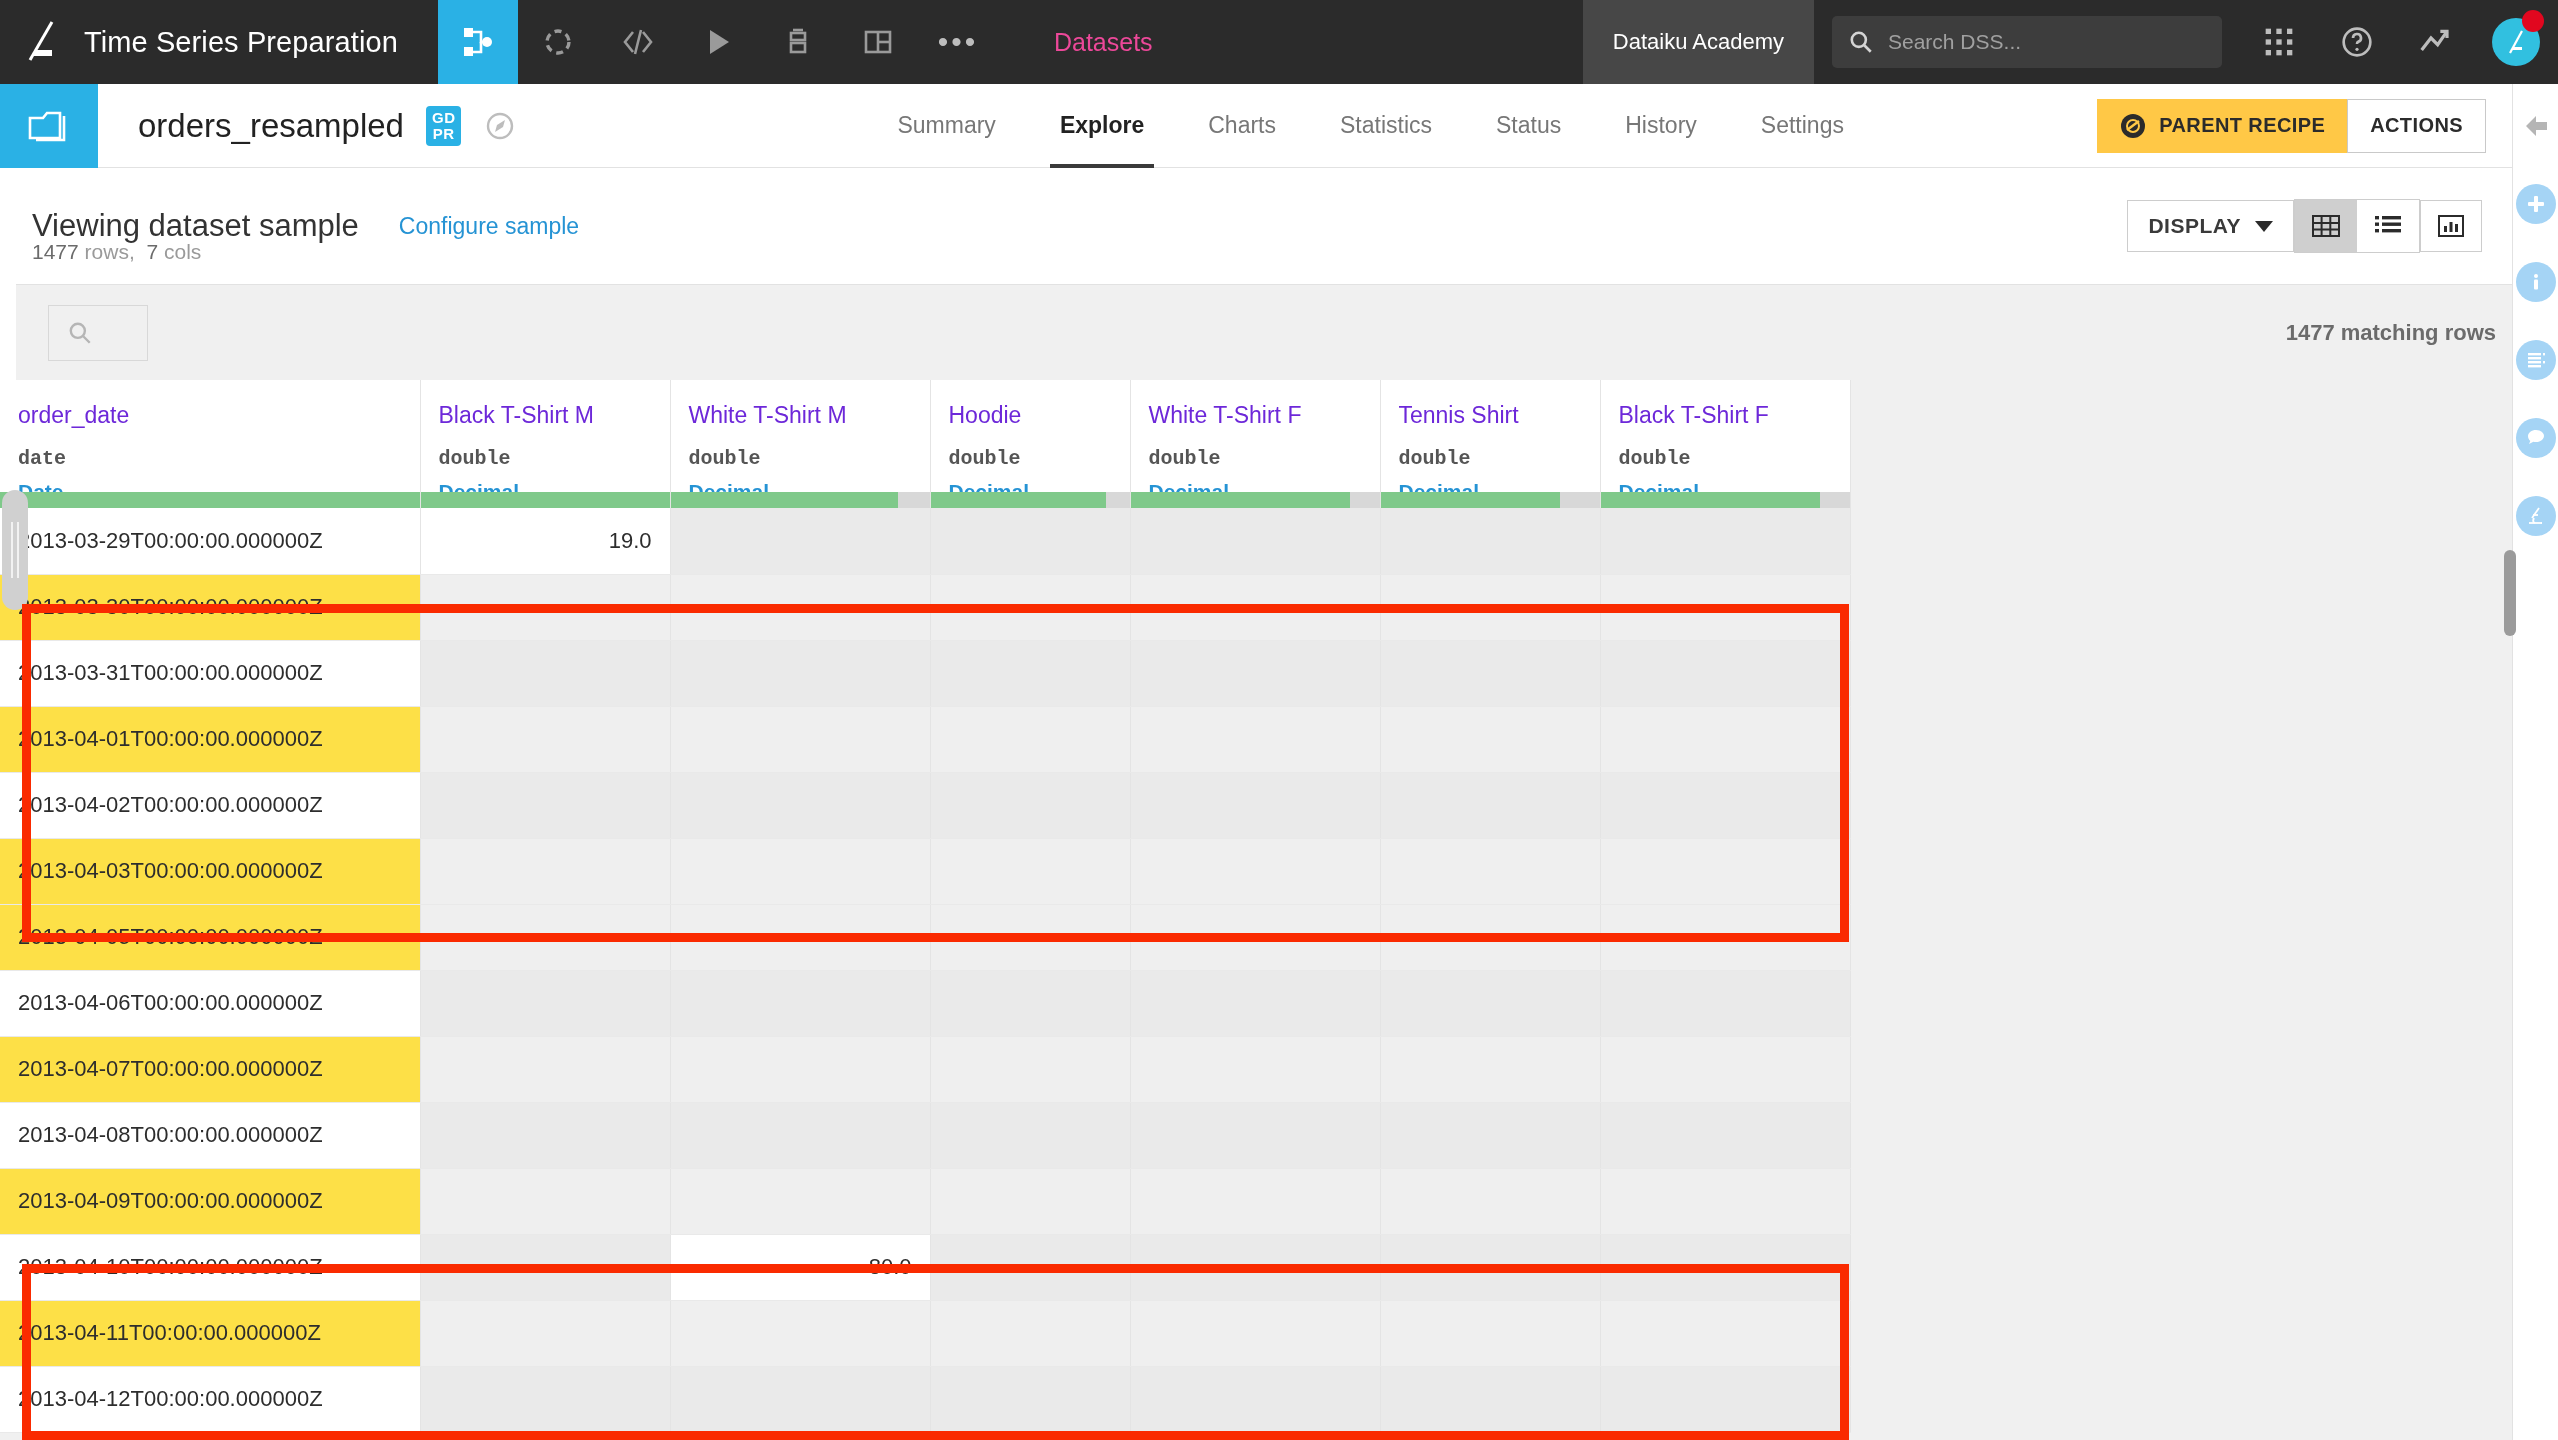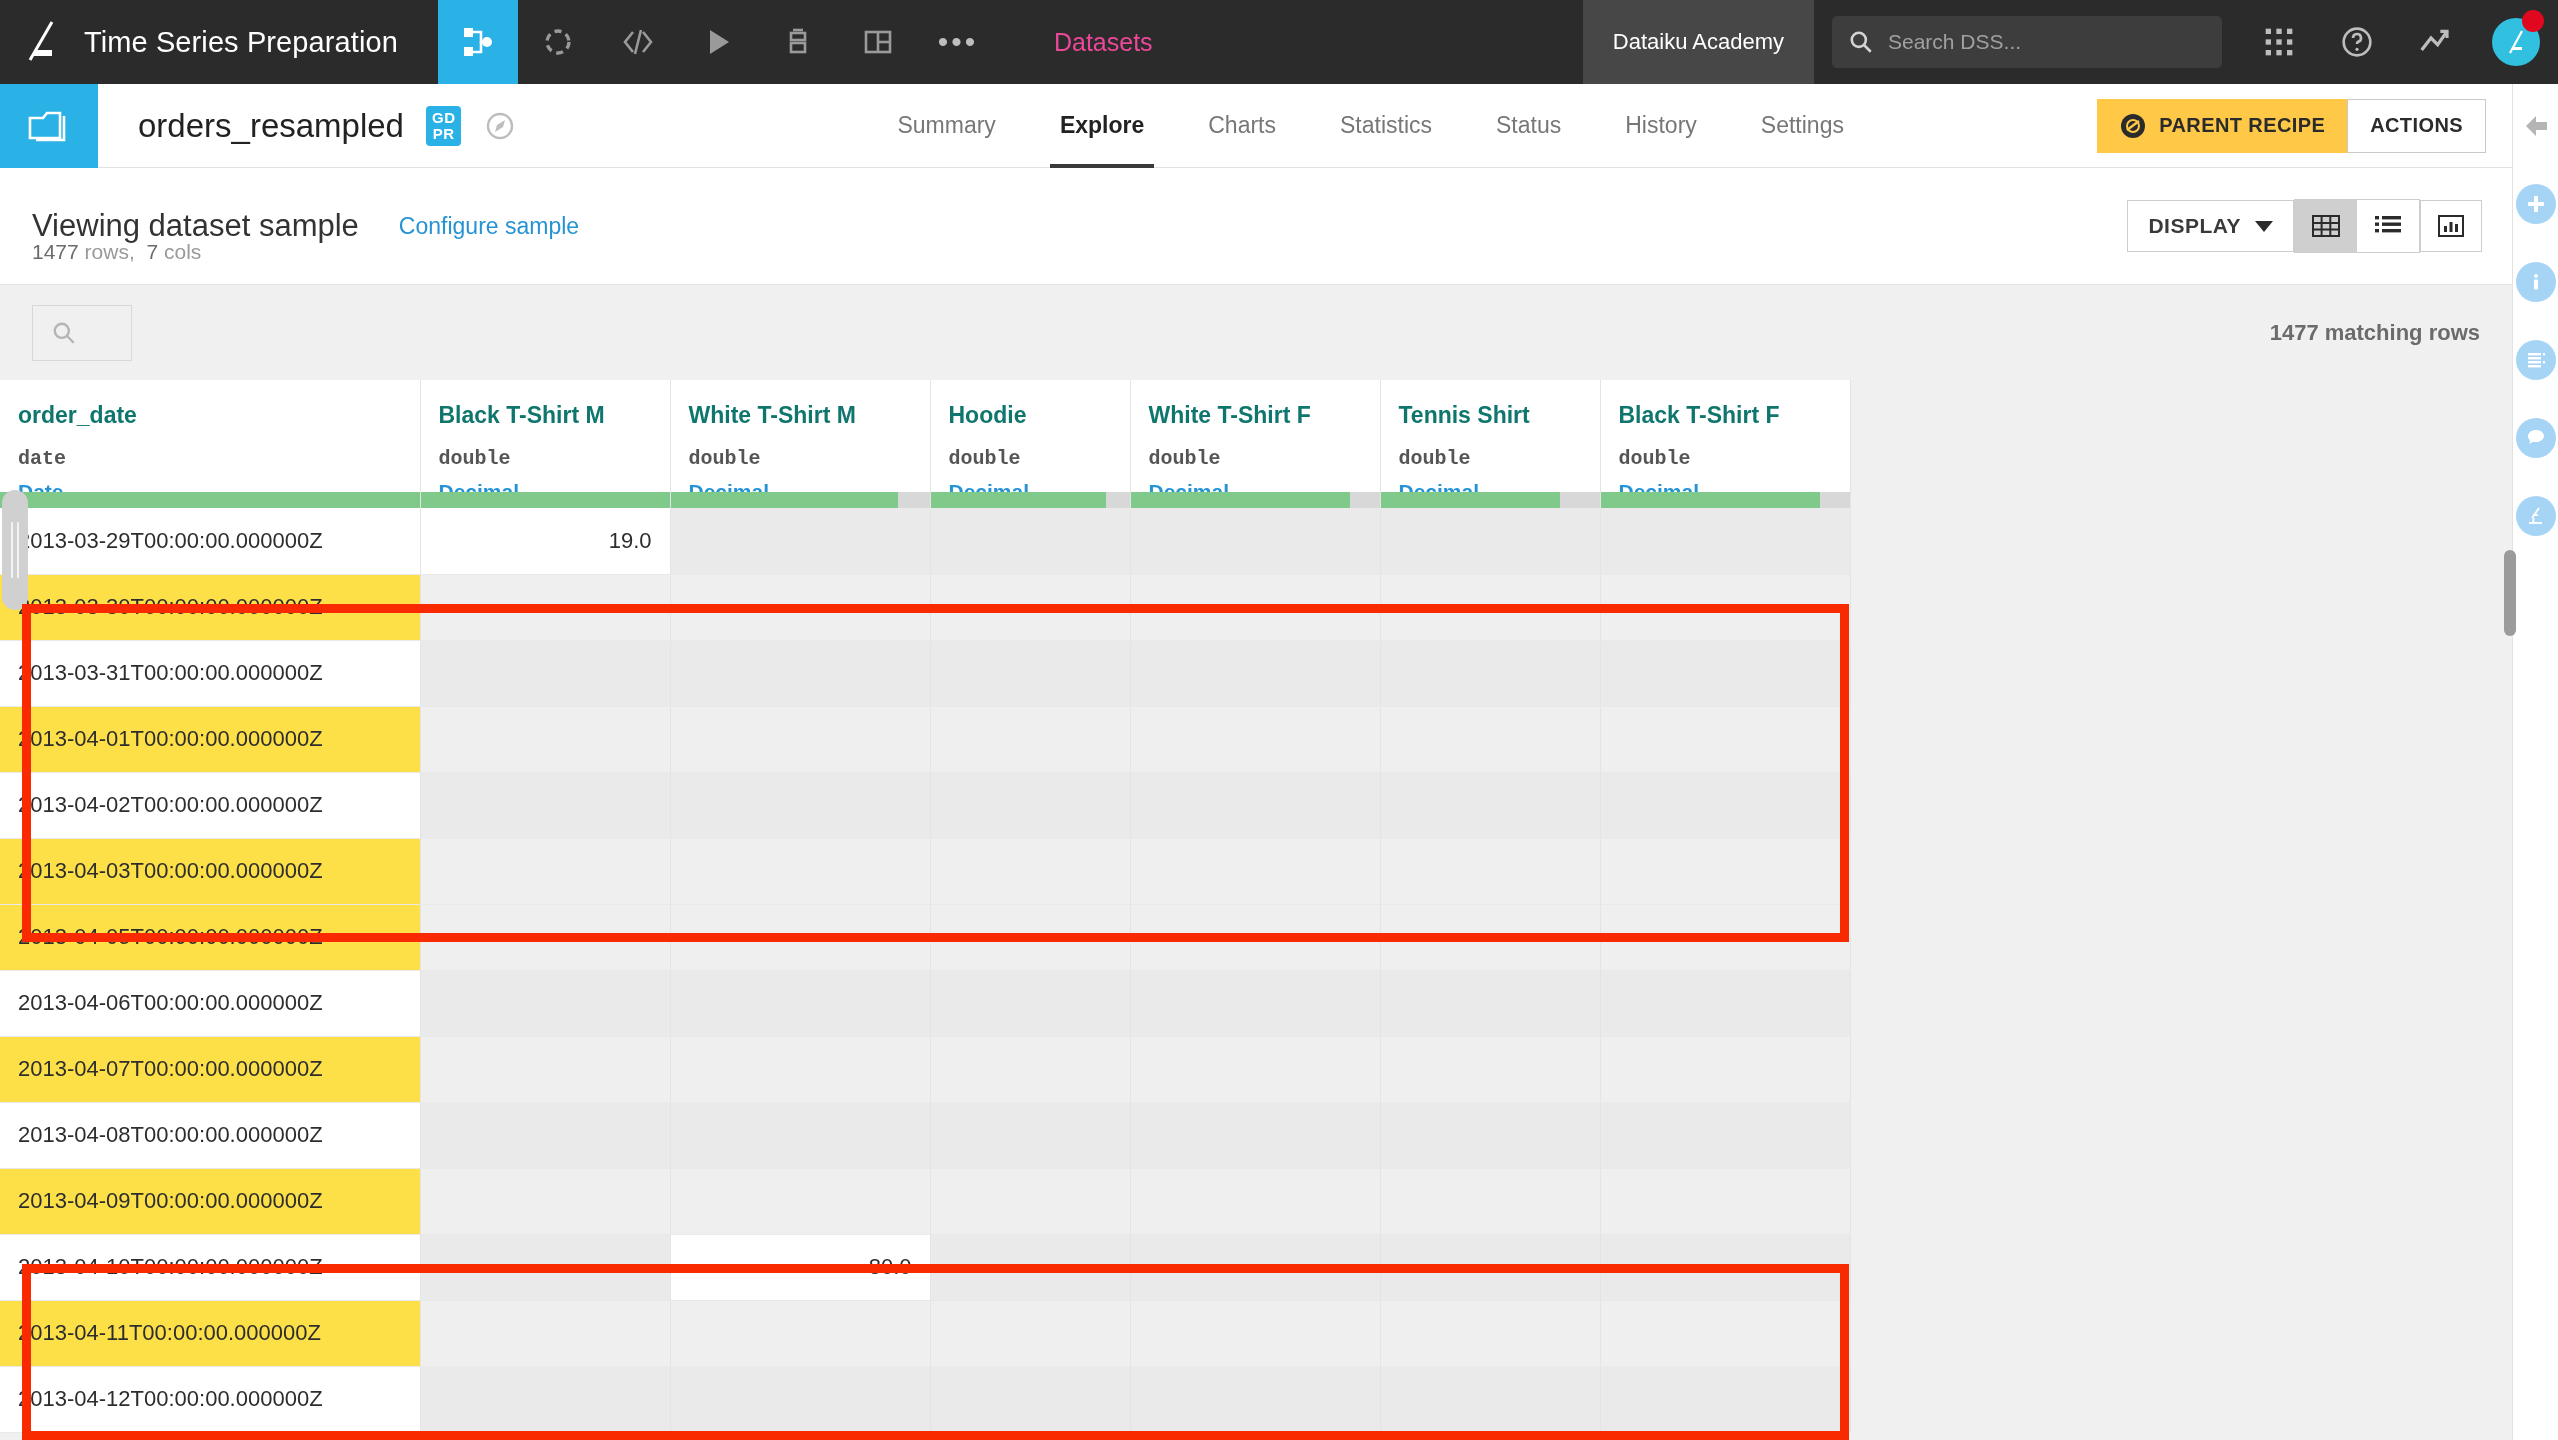--- a/index.html
+++ b/index.html
@@ -139,21 +139,21 @@
   .seg.active { background: #cfcfcf; }
   .seg svg { width: 30px; height: 26px; }
   .btn-chart-toggle {
     border: 1px solid #cdcdcd; width: 62px; height: 52px;
     display: flex; align-items: center; justify-content: center; background: #fff;
   }
   .btn-chart-toggle svg { width: 30px; height: 26px; }
 
   
   .filterbar {
-    position: absolute; top: 284px; left: 0; width: 2512px; height: 96px;
+    position: absolute; top: 284px; left: 16px; width: 2512px; height: 96px;
     background: #f0f0f0; border-top: 1px solid #e2e2e2;
     display: flex; align-items: center; padding: 0 32px;
   }
   .cell-search {
     width: 100px; height: 56px; border: 1px solid #d8d8d8; background: #f0f0f0;
     display: flex; align-items: center; padding-left: 18px;
   }
   .cell-search svg { width: 26px; height: 26px; color: #b5b5b5; }
   .matching-rows {
     margin-left: auto; font-size: 22px; font-weight: 700; color: #6b6b6b;
@@ -167,21 +167,21 @@
   table.grid { border-collapse: collapse; table-layout: fixed; background: #fff; }
   table.grid th, table.grid td {
     border-right: 1px solid #e4e4e4;
     font-size: 22px; color: #2d2d2d;
   }
   .hdr-cell {
     background: #fff; vertical-align: top; text-align: left;
     padding: 22px 18px 0 18px; height: 128px; position: relative;
     border-bottom: 0;
   }
-  .hdr-name { font-size: 23px; font-weight: 700; color: #0f766e; }
+  .hdr-name { font-size: 23px; font-weight: 400; color: #6d28d9; }
   .hdr-type { font-family: "Liberation Mono", monospace; font-size: 20px; color: #555; margin-top: 18px; }
   .hdr-meaning { font-size: 21px; color: #2593d4; margin-top: 10px; }
   .qual-bar {
     position: absolute; left: 0; right: 0; bottom: 0; height: 16px;
     background: #d8d8d8; display: block;
   }
   .qual-bar i { display: block; height: 16px; background: #7fc98a; }
   td.c-date { padding: 0 0 0 18px; height: 66px; background: #ffffff; }
   tr.alt td.c-date { background: #fde047; }
   td.c-val { padding: 0 18px 0 0; height: 66px; text-align: right; background: #ffffff; }

